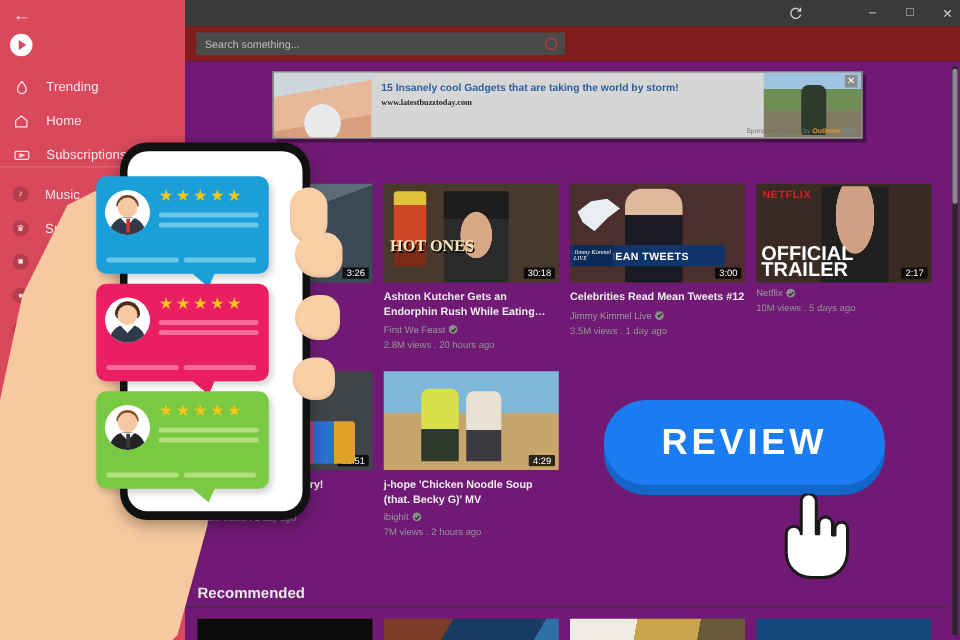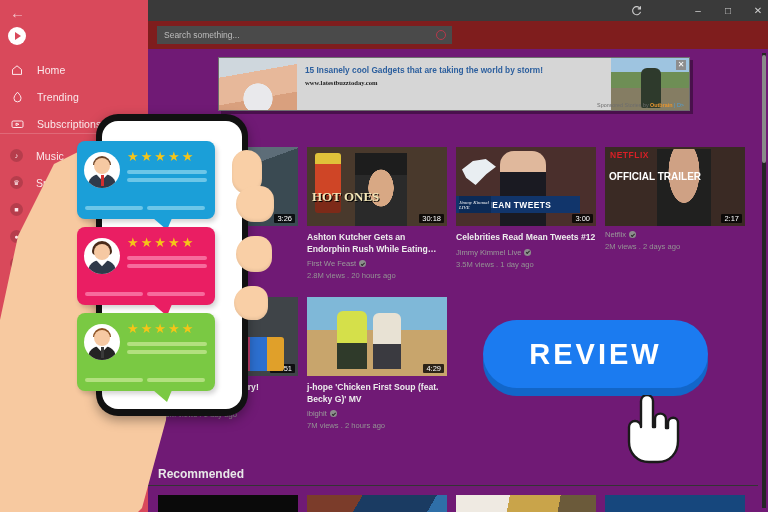--- a/index.html
+++ b/index.html
@@ -220,22 +220,22 @@
   }
   #th4 { background:linear-gradient(170deg,#3a2a24 0 100%); }
   #th4::before{content:"";position:absolute;left:52px;top:2px;width:54px;height:77px;
     background:radial-gradient(ellipse at 50% 30%,#cfa184 0 40%,transparent 41%),
                linear-gradient(180deg,#20201f 0 100%);}
   .netflix {
     position:absolute; left:5px; top:3px; color:#d81f26;
     font-size:8.5px; font-weight:bold; letter-spacing:.5px; z-index:3;
   }
   .offtrail {
-    position:absolute; left:4px; top:24px; color:#fff; z-index:3;
-    font-size:10px; font-weight:bold; line-height:12.5px;
+    position:absolute; left:4px; top:51px; color:#fff; z-index:3;
+    font-size:16px; font-weight:bold; line-height:12.5px;
   }
   #th5 { background:linear-gradient(160deg,#3f4448 0 100%); }
   #th5::before{content:"";position:absolute;left:10px;top:6px;width:62px;height:66px;
     background:linear-gradient(140deg,#d9dde0 0 45%,#8d9399 45% 100%);border-radius:3px;}
   #th5::after{content:"";position:absolute;left:78px;top:40px;width:48px;height:34px;
     background:linear-gradient(90deg,#c23f6a 0 30%,#2c6fd0 30% 65%,#e0a02a 65% 100%);border-radius:3px;}
   #th6 { background:linear-gradient(180deg,#7fb8d8 0 42%,#c8a56c 42% 100%); }
   #th6::before{content:"";position:absolute;left:30px;top:14px;width:30px;height:58px;
     background:linear-gradient(180deg,#d5e04a 0 55%,#2f3a2a 55% 100%);border-radius:6px 6px 0 0;}
   #th6::after{content:"";position:absolute;left:66px;top:16px;width:28px;height:56px;
@@ -447,42 +447,42 @@
         <div class="video-card">
           <div class="thumb" id="th4">
             <span class="netflix">NETFLIX</span>
             <span class="offtrail">OFFICIAL TRAILER</span>
             <span class="dur">2:17</span>
           </div>
           <div class="v-chan">
             <span>Netflix</span>
             <span class="verified"></span>
           </div>
-          <div class="v-meta">2M views . 2 days ago</div>
+          <div class="v-meta">10M views . 5 days ago</div>
         </div>
       </div>
 
       <div class="video-row" id="row-2">
         <div class="video-card">
           <div class="thumb" id="th5">
             <span class="dur">12:51</span>
           </div>
           <div class="v-title">…rdown - …BIG Battery!</div>
           <div class="v-chan">
             <span>…ngeveryuiing</span>
             <span class="verified"></span>
           </div>
           <div class="v-meta">…6M views . 1 day ago</div>
         </div>
 
         <div class="video-card">
           <div class="thumb" id="th6">
             <span class="dur">4:29</span>
           </div>
-          <div class="v-title">j-hope 'Chicken First Soup (feat. Becky G)' MV</div>
+          <div class="v-title">j-hope 'Chicken Noodle Soup (that. Becky G)' MV</div>
           <div class="v-chan">
             <span>ibighit</span>
             <span class="verified"></span>
           </div>
           <div class="v-meta">7M views . 2 hours ago</div>
         </div>
       </div>
 
       <div id="rec-head">Recommended</div>
       <div id="rec-rule"></div>
@@ -500,33 +500,33 @@
 
   <div id="sidebar">
     <div id="back-arrow">←</div>
     <div id="brand-logo">
         <div class="tri"></div>
       </div>
 
     <div class="nav-group" id="nav-top">
       <div class="nav-item">
         <span class="ico">
+          <svg width="11" height="12" viewBox="0 0 11 12" fill="none" stroke="#fde8ec" stroke-width="1">
+              <path d="M5.5 1.2C3 4 2 5.4 2 7.4a3.5 3.5 0 1 0 7 0c0-2-1-3.4-3.5-6.2z"></path>
+            </svg>
+        </span>
+        <span class="nav-label">Trending</span>
+      </div>
+      <div class="nav-item">
+        <span class="ico">
           <svg width="12" height="12" viewBox="0 0 12 12" fill="none" stroke="#fde8ec" stroke-width="1">
               <path d="M1.5 5.5 6 1.8l4.5 3.7V10.4H1.5z"></path>
             </svg>
         </span>
         <span class="nav-label">Home</span>
-      </div>
-      <div class="nav-item">
-        <span class="ico">
-          <svg width="11" height="12" viewBox="0 0 11 12" fill="none" stroke="#fde8ec" stroke-width="1">
-              <path d="M5.5 1.2C3 4 2 5.4 2 7.4a3.5 3.5 0 1 0 7 0c0-2-1-3.4-3.5-6.2z"></path>
-            </svg>
-        </span>
-        <span class="nav-label">Trending</span>
       </div>
       <div class="nav-item">
         <span class="ico">
           <svg width="13" height="10" viewBox="0 0 13 10" fill="none" stroke="#fde8ec" stroke-width="1">
               <rect x="1" y="2" width="11" height="6.5" rx="1.2"></rect>
               <path d="M5 4.2 8 5.3 5 6.5z"></path>
             </svg>
         </span>
         <span class="nav-label">Subscriptions</span>
       </div>

